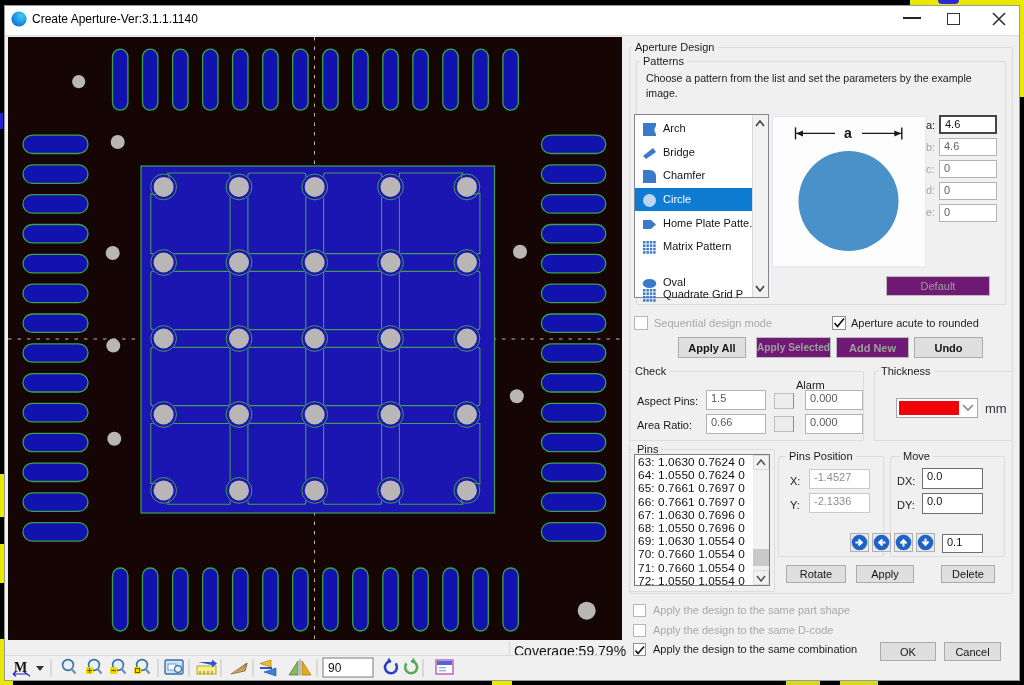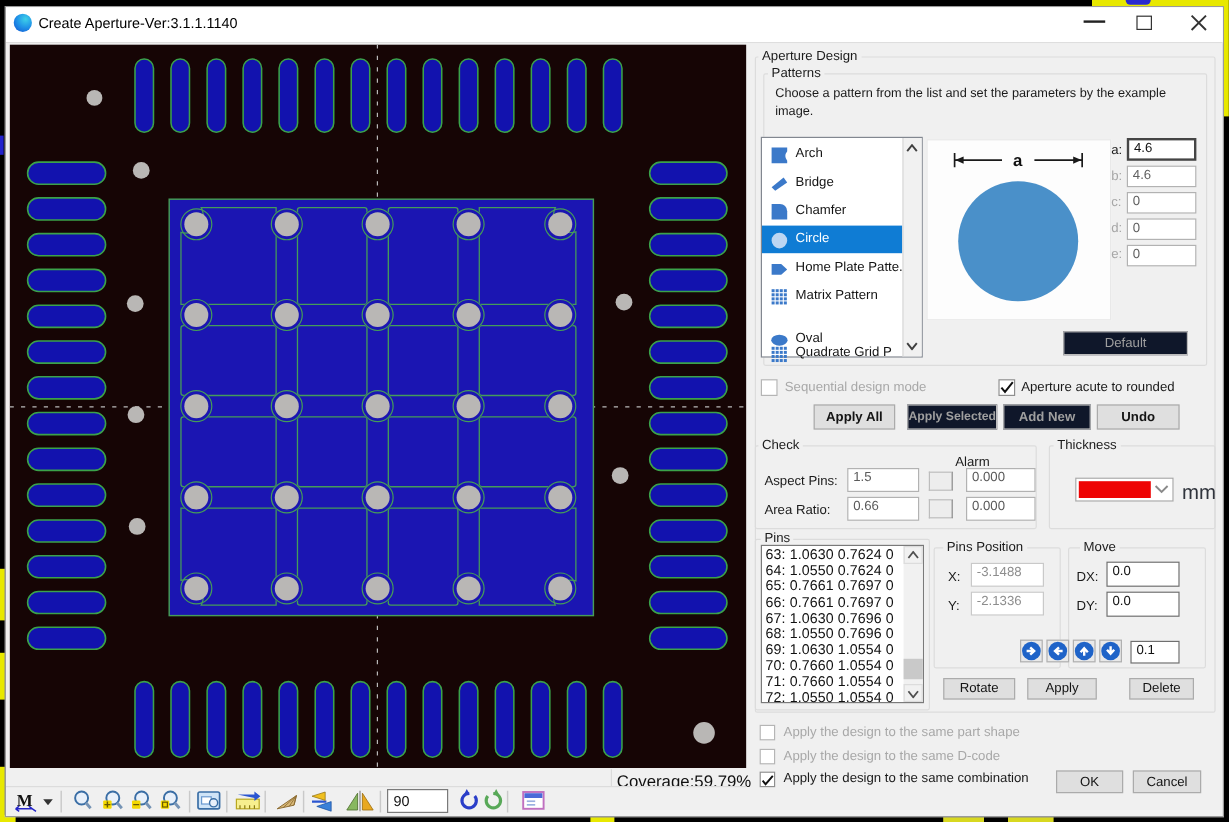--- a/index.html
+++ b/index.html
@@ -4,21 +4,21 @@
   * { margin:0; padding:0; box-sizing:border-box; }
   html,body { width:1024px; height:685px; background:#000; overflow:hidden;
     font-family:"Liberation Sans", sans-serif; }
   .abs { position:absolute; }
   #win { position:absolute; left:4px; top:5px; width:1016px; height:676px;
     background:#f0f0f0; border:1px solid #9a9a9a; }
   .gbox { position:absolute; border:1px solid #dcdcdc; border-radius:2px; }
   .glab { position:absolute; background:#f0f0f0; padding:0 3px; font-size:11px; color:#1b1b1b; line-height:12px; }
   .btn { position:absolute; background:#dfdfdf; border:1px solid #ababab;
     font-size:11px; color:#141414; text-align:center; white-space:nowrap; overflow:hidden; }
-  .btn.dis { background:#0f172a; color:#9f9f9f; border-color:#bcbcbc; }
+  .btn.dis { background:#701a75; color:#9f9f9f; border-color:#bcbcbc; }
   .field { position:absolute; background:#fff; border:1px solid #b2b2b2;
     font-size:11px; color:#616161; padding:1px 0 0 4px; }
   .cb { position:absolute; width:14px; height:14px; background:#fff; border:1px solid #8f8f8f; }
   .cb.dis { border-color:#b5b5b5; }
   .cblab { position:absolute; font-size:11px; color:#1b1b1b; white-space:nowrap; }
   .cblab.dis { color:#a8a8a8; }
 </style></head>
 <body>
 
 <div class="abs" style="left:910px;top:0;width:112px;height:6px;background:#e8e800"></div>
@@ -429,21 +429,21 @@
 <div class="abs" style="left:774px;top:416px;width:20px;height:16px;background:#ededed;border:1px solid #bdbdbd;border-right:1px solid #8a8a8a"></div>
 <div class="field" style="left:805px;top:413.5px;width:58px;height:20px;color:#5a5a5a">0.000</div>
 
 <div class="gbox" style="left:874px;top:371px;width:139px;height:70px"></div>
 <div class="glab" style="left:878px;top:365px">Thickness</div>
 <div class="abs" style="left:896px;top:398px;width:82px;height:20px;background:#fff;border:1px solid #a8a8a8"></div>
 <div class="abs" style="left:899px;top:401px;width:60px;height:14px;background:#ee0404"></div>
 <svg class="abs" style="left:962px;top:404px" width="12" height="8">
     <path d="M1 1 L6 6 L11 1" stroke="#8a8a8a" stroke-width="1.6" fill="none"></path>
   </svg>
-<div class="abs" style="left:985px;top:401px;font-size:17px;color:#30343c">mm</div>
+<div class="abs" style="left:985px;top:401px;font-size:13px;color:#30343c">mm</div>
 
 <div class="gbox" style="left:629px;top:449px;width:146px;height:143px"></div>
 <div class="glab" style="left:634px;top:443px">Pins</div>
 <div class="abs" style="left:634px;top:454px;width:136px;height:132px;background:#fff;border:1px solid #7a7a7a"></div>
 <div class="abs" style="left:638px;top:456px;font-size:11.8px;line-height:13.2px;color:#111;white-space:pre;letter-spacing:0.1px">63: 1.0630 0.7624 0
 64: 1.0550 0.7624 0
 65: 0.7661 0.7697 0
 66: 0.7661 0.7697 0
 67: 1.0630 0.7696 0
 68: 1.0550 0.7696 0
@@ -459,21 +459,21 @@
   </svg>
 <div class="abs" style="left:753px;top:549px;width:16px;height:17px;background:#c9c9c9"></div>
 <div class="abs" style="left:753px;top:570px;width:16px;height:15px;background:#f1f1f1;border:1px solid #dcdcdc"></div>
 <svg class="abs" style="left:756px;top:575px" width="10" height="7">
     <path d="M1 1 L5 6 L9 1" stroke="#505050" stroke-width="1.5" fill="none"></path>
   </svg>
 
 <div class="gbox" style="left:778px;top:456px;width:106px;height:101px"></div>
 <div class="glab" style="left:786px;top:450px">Pins Position</div>
 <div class="abs" style="left:790px;top:475px;font-size:11px;color:#1a1a1a">X:</div>
-<div class="field" style="left:809px;top:469px;width:61px;height:20px;border-color:#c9c9c9;color:#8d8d8d">-3.1488</div>
+<div class="field" style="left:809px;top:469px;width:61px;height:20px;border-color:#c9c9c9;color:#8d8d8d">-1.4527</div>
 <div class="abs" style="left:790px;top:499px;font-size:11px;color:#1a1a1a">Y:</div>
 <div class="field" style="left:809px;top:493px;width:61px;height:20px;border-color:#c9c9c9;color:#8d8d8d">-2.1336</div>
 
 <div class="gbox" style="left:890px;top:456px;width:115px;height:101px"></div>
 <div class="glab" style="left:900px;top:450px">Move</div>
 <div class="abs" style="left:897px;top:475px;font-size:11px;color:#1a1a1a">DX:</div>
 <div class="field" style="left:922px;top:468px;width:61px;height:21px;border-color:#6f6f6f;color:#111">0.0</div>
 <div class="abs" style="left:897px;top:499px;font-size:11px;color:#1a1a1a">DY:</div>
 <div class="field" style="left:922px;top:492.5px;width:61px;height:21px;border-color:#6f6f6f;color:#111">0.0</div>
 

